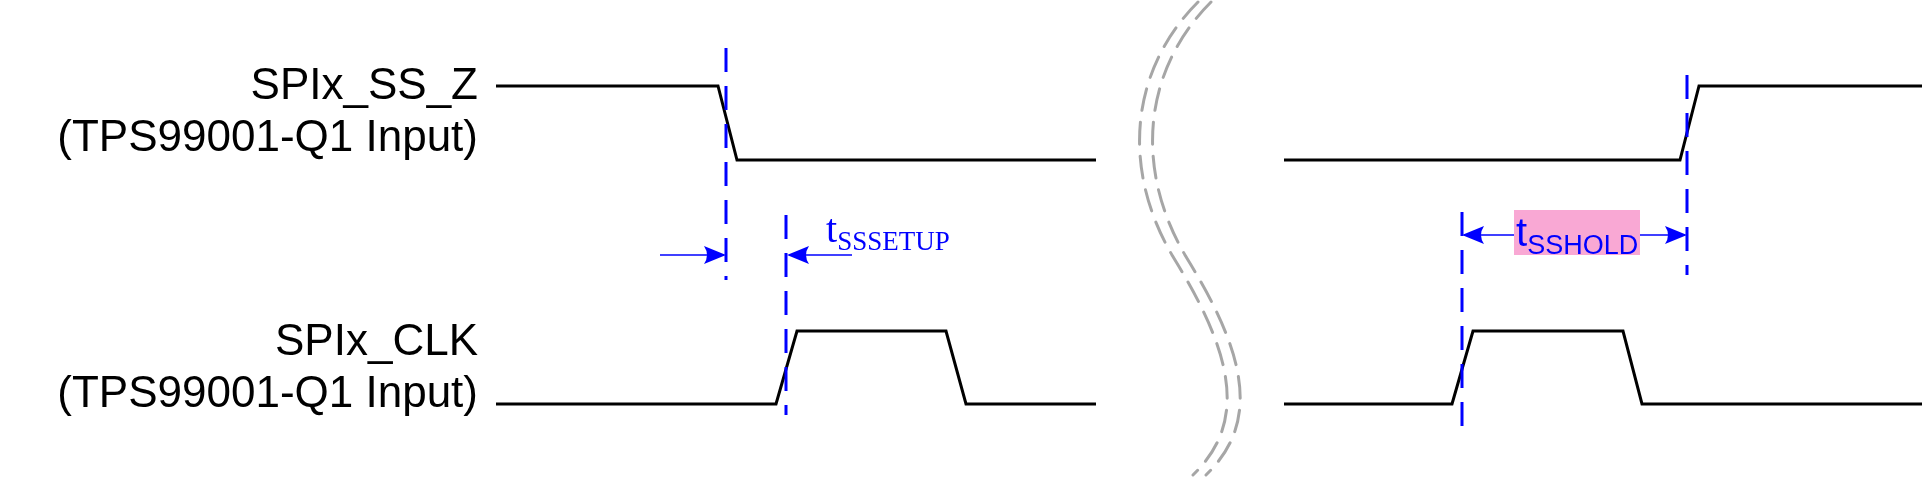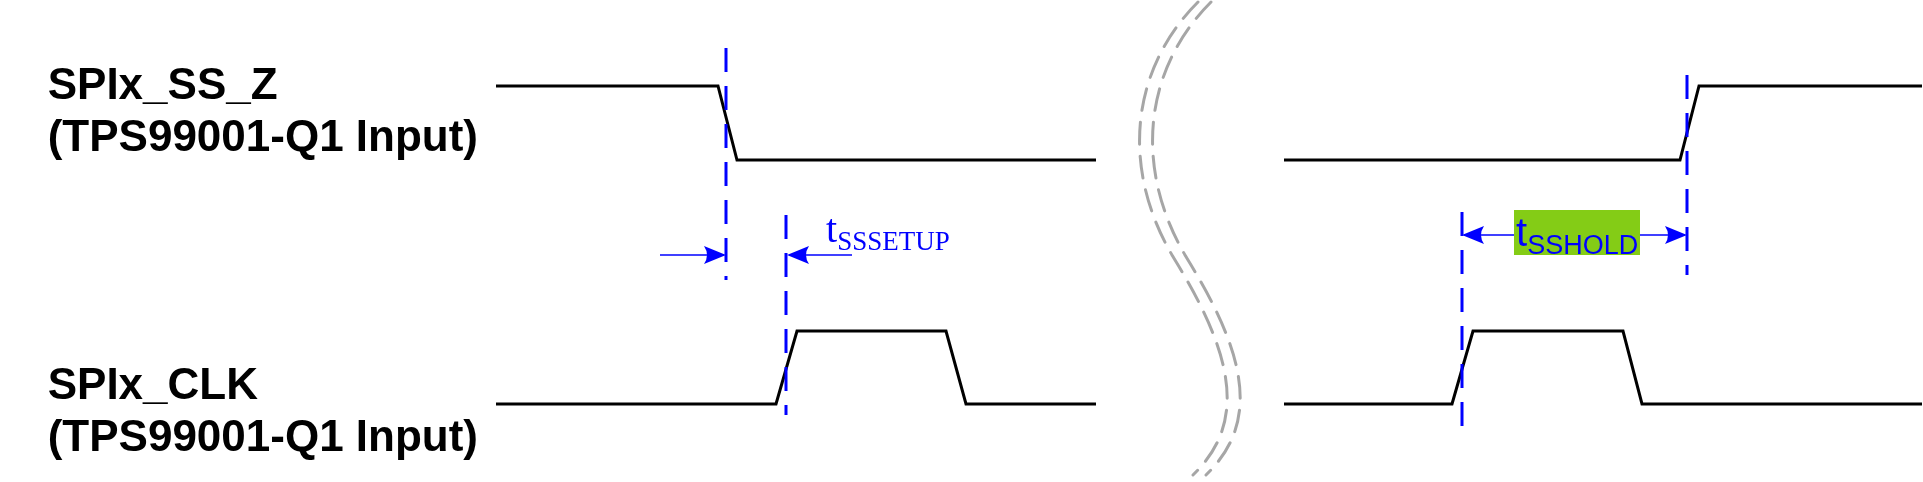--- a/index.html
+++ b/index.html
@@ -1,25 +1,25 @@
 <!DOCTYPE html>
 <html><head>
 <meta charset="utf-8">
 <style>
   html, body { margin: 0; padding: 0; background: #ffffff; }
   body { width: 1923px; height: 482px; overflow: hidden; position: relative; font-family: "Liberation Sans", sans-serif; }
   .diagram { position: absolute; left: 0; top: 0; width: 1923px; height: 482px; }
-  .signal-label { position: absolute; right: 1445px; text-align: left; color: #000; font-size: 44px; line-height: 52px; white-space: nowrap; font-family: "Liberation Sans", sans-serif; font-weight: bold; }
+  .signal-label { position: absolute; right: 1445px; text-align: right; color: #000; font-size: 44px; line-height: 52px; white-space: nowrap; font-family: "Liberation Sans", sans-serif; }
   .label-ss { top: 58px; }
-  .label-clk { top: 314px; margin-top: 44px; }
+  .label-clk { top: 314px; }
   .timing-label { position: absolute; color: #0000ff; font-family: "Liberation Sans", sans-serif; white-space: nowrap; background: transparent; }
   .timing-label .main { font-size: 40px; }
   .timing-label .sub { font-size: 27px; position: relative; top: 8px; }
   .setup-label { left: 826px; top: 205px; font-family: Liberation Serif, serif; }
-  .hold-label { left: 1514px; top: 210px; background: #84cc16; padding: 0 2px; }
+  .hold-label { left: 1514px; top: 210px; background: #f9a8d4; padding: 0 2px; }
 </style>
 </head>
 <body>
 
 <svg class="diagram" viewBox="0 0 1923 482" xmlns="http://www.w3.org/2000/svg">
   <defs>
     <marker id="arrowhead" markerWidth="22" markerHeight="18" refX="20" refY="9" orient="auto" markerUnits="userSpaceOnUse">
       <path d="M0,0 Q6,9 0,18 L22,9 Z" fill="#0000ff"></path>
     </marker>
   </defs>

